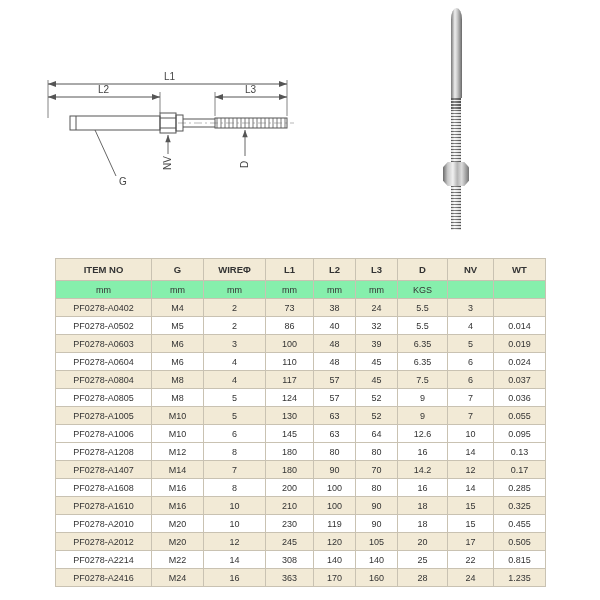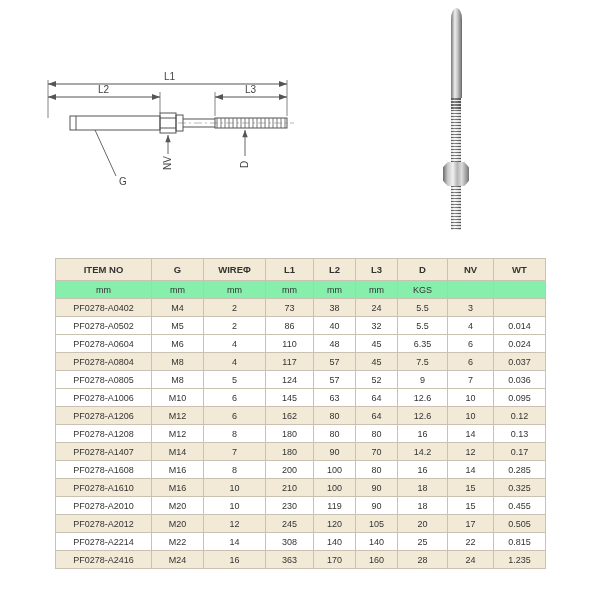--- a/index.html
+++ b/index.html
@@ -164,20 +164,31 @@
             <td>PF0278-A0502</td>
             <td>M5</td>
             <td>2</td>
             <td>86</td>
             <td>40</td>
             <td>32</td>
             <td>5.5</td>
             <td>4</td>
             <td>0.014</td>
           </tr>
+          <tr class="alt">
+            <td>PF0278-A0603</td>
+            <td>M6</td>
+            <td>3</td>
+            <td>100</td>
+            <td>48</td>
+            <td>39</td>
+            <td>6.35</td>
+            <td>5</td>
+            <td>0.019</td>
+          </tr>
           <tr>
             <td>PF0278-A0604</td>
             <td>M6</td>
             <td>4</td>
             <td>110</td>
             <td>48</td>
             <td>45</td>
             <td>6.35</td>
             <td>6</td>
             <td>0.024</td>
@@ -197,42 +208,42 @@
             <td>PF0278-A0805</td>
             <td>M8</td>
             <td>5</td>
             <td>124</td>
             <td>57</td>
             <td>52</td>
             <td>9</td>
             <td>7</td>
             <td>0.036</td>
           </tr>
+          <tr class="alt">
+            <td>PF0278-A1005</td>
+            <td>M10</td>
+            <td>5</td>
+            <td>130</td>
+            <td>63</td>
+            <td>52</td>
+            <td>9</td>
+            <td>7</td>
+            <td>0.055</td>
+          </tr>
           <tr>
             <td>PF0278-A1006</td>
             <td>M10</td>
             <td>6</td>
             <td>145</td>
             <td>63</td>
             <td>64</td>
             <td>12.6</td>
             <td>10</td>
             <td>0.095</td>
           </tr>
-          <tr class="alt">
-            <td>PF0278-A1206</td>
-            <td>M12</td>
-            <td>6</td>
-            <td>162</td>
-            <td>80</td>
-            <td>64</td>
-            <td>12.6</td>
-            <td>10</td>
-            <td>0.12</td>
-          </tr>
           <tr>
             <td>PF0278-A1208</td>
             <td>M12</td>
             <td>8</td>
             <td>180</td>
             <td>80</td>
             <td>80</td>
             <td>16</td>
             <td>14</td>
             <td>0.13</td>

